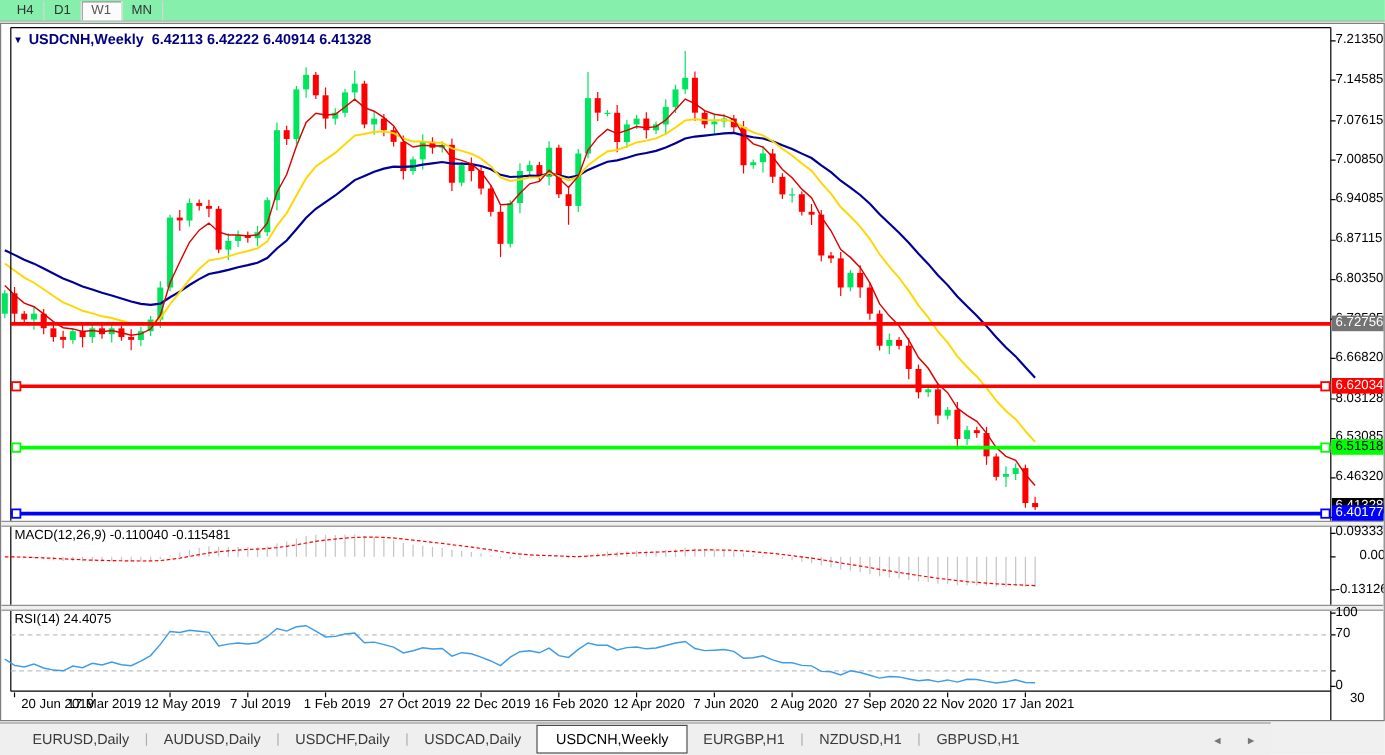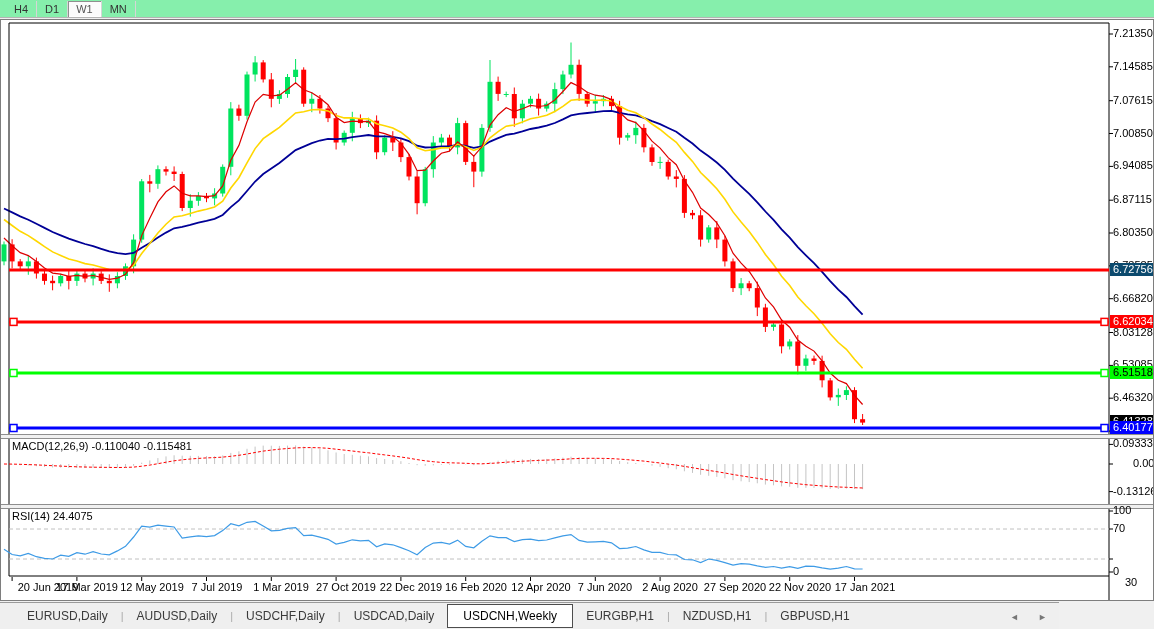--- a/index.html
+++ b/index.html
@@ -419,20 +419,27 @@
       <line x1="399.9" y1="557" x2="399.9" y2="561" stroke="#000"></line>
       <line x1="464.7" y1="557" x2="464.7" y2="561" stroke="#000"></line>
       <line x1="529.5" y1="557" x2="529.5" y2="561" stroke="#000"></line>
       <line x1="594.3" y1="557" x2="594.3" y2="561" stroke="#000"></line>
       <line x1="659.1" y1="557" x2="659.1" y2="561" stroke="#000"></line>
       <line x1="723.9" y1="557" x2="723.9" y2="561" stroke="#000"></line>
       <line x1="788.7" y1="557" x2="788.7" y2="561" stroke="#000"></line>
       <line x1="853.5" y1="557" x2="853.5" y2="561" stroke="#000"></line>
     </svg>
 
+  <div class="chart-title">
+    <span class="dd">▼</span><span>USDCNH,Weekly</span>&nbsp;
+    <span>6.42113</span>
+    <span>6.42222</span>
+    <span>6.40914</span>
+    <span>6.41328</span>
+  </div>
 
   <div class="pane-label macd">MACD(12,26,9) -0.110040 -0.115481</div>
   <div class="pane-label rsi">RSI(14) 24.4075</div>
 
   <div class="splitter" style="top:414px"></div>
   <div class="splitter" style="top:484px"></div>
 
   <div id="overlay">
       <div class="axis-label" style="top: 7px;">7.21350</div>
       <div class="axis-label" style="top: 40px;">7.14585</div>
@@ -448,29 +455,29 @@
       <div class="axis-label" style="top: 371px;">6.46320</div>
       <div class="axis-label" style="top: 404px;">6.39555</div>
       <div class="axis-label" style="top: 417px;">0.09333</div>
       <div class="axis-label" style="top: 437px; margin-left: 20px;">0.00</div>
       <div class="axis-label" style="top: 465px;">-0.131263</div>
       <div class="axis-label" style="top: 484px;">100</div>
       <div class="axis-label" style="top: 502px;">70</div>
       <div class="axis-label" style="top: 556px; margin-left: 12px;">30</div>
       <div class="axis-label" style="top: 545px;">0</div>
       <div class="badge" style="top: 395px; background: rgb(0, 0, 0); color: rgb(255, 255, 255);">6.41328</div>
-      <div class="badge" style="top: 243px; background: #0c4a6e; color: rgb(255, 255, 255);">6.72756</div>
+      <div class="badge" style="top: 243px; background: #737373; color: rgb(255, 255, 255);">6.72756</div>
       <div class="badge" style="top: 295px; background: rgb(255, 0, 0); color: rgb(255, 255, 255);">6.62034</div>
       <div class="badge" style="top: 346px; background: rgb(0, 255, 0); color: rgb(0, 0, 0);">6.51518</div>
       <div class="badge" style="top: 401px; background: rgb(0, 0, 255); color: rgb(255, 255, 255);">6.40177</div>
       <div class="date-label" style="left: 2px;">20 Jun 2019</div>
       <div class="date-label" style="left: 41px;">17 Mar 2019</div>
       <div class="date-label" style="left: 106px;">12 May 2019</div>
       <div class="date-label" style="left: 171px;">7 Jul 2019</div>
-      <div class="date-label" style="left: 235px;">1 Mar 2019</div>
+      <div class="date-label" style="left: 235px;">1 Feb 2019</div>
       <div class="date-label" style="left: 300px;">27 Oct 2019</div>
       <div class="date-label" style="left: 365px;">22 Dec 2019</div>
       <div class="date-label" style="left: 430px;">16 Feb 2020</div>
       <div class="date-label" style="left: 495px;">12 Apr 2020</div>
       <div class="date-label" style="left: 559px;">7 Jun 2020</div>
       <div class="date-label" style="left: 624px;">2 Aug 2020</div>
       <div class="date-label" style="left: 689px;">27 Sep 2020</div>
       <div class="date-label" style="left: 754px;">22 Nov 2020</div>
       <div class="date-label" style="left: 819px;">17 Jan 2021</div>
     </div>

